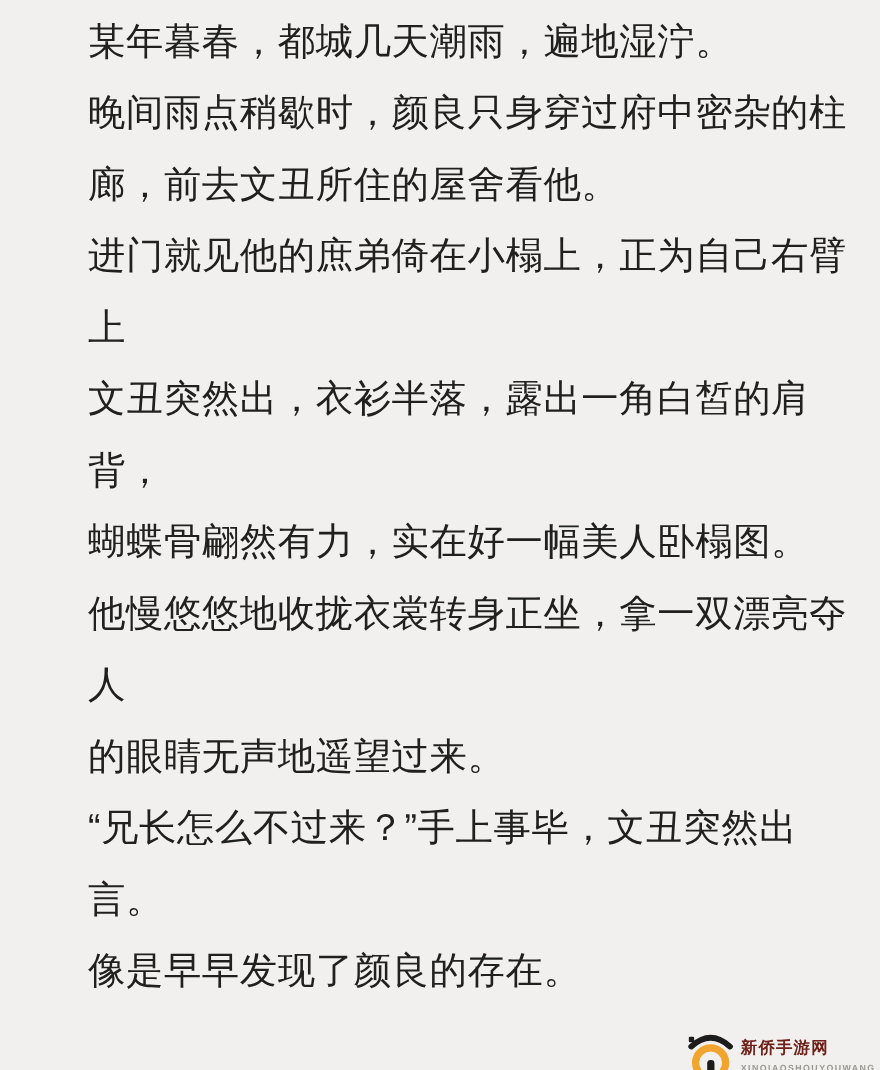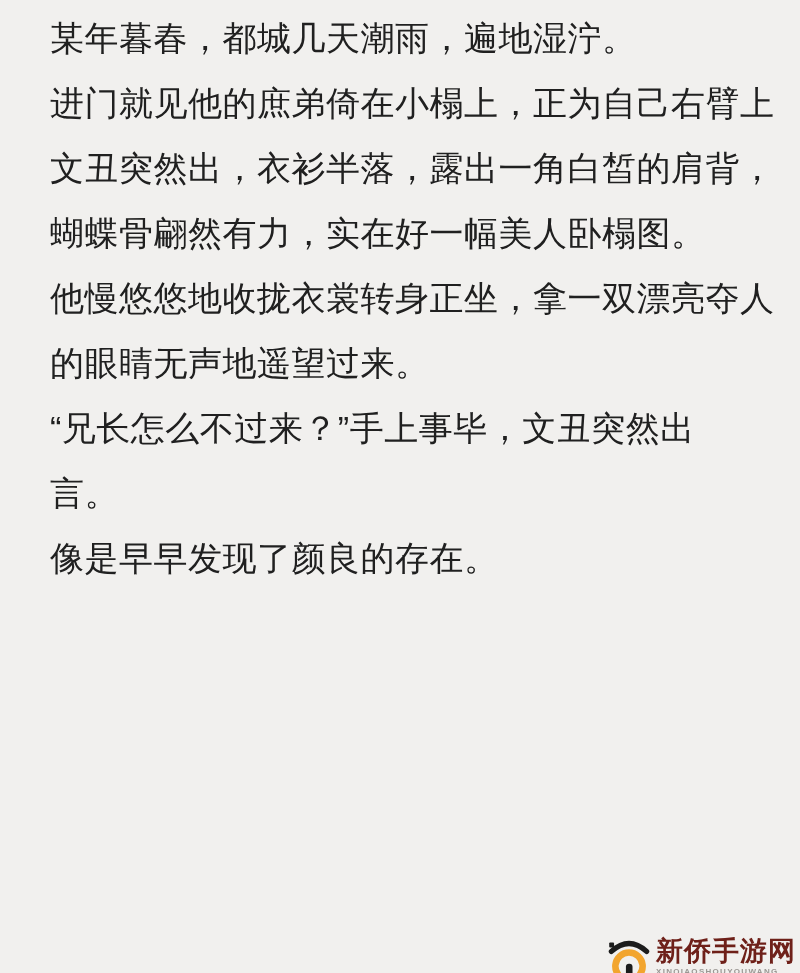--- a/index.html
+++ b/index.html
@@ -22,57 +22,60 @@
     position: relative;
   }
   .text-block {
     padding: 6px 10px 0 50px;
     font-size: 34px;
     line-height: 65px;
   }
   .para {
     white-space: pre-line;
     letter-spacing: 0.5px;
+    margin-left: 30px;
   }
   .watermark {
     position: absolute;
     right: 4px;
     bottom: -10px;
     display: flex;
     align-items: center;
     gap: 5px;
   }
   .wm-logo { width: 44px; height: 50px; flex: 0 0 auto; }
   .wm-logo .roof { stroke: var(--logo_black); stroke-width: 12; fill: none; stroke-linecap: round; }
   .wm-logo .flag { fill: var(--logo_black); }
   .wm-logo .body-arc { stroke: var(--logo_orange); stroke-width: 15; fill: none; stroke-linecap: round; }
   .wm-logo .door { fill: var(--logo_black); }
   .wm-text { display: flex; flex-direction: column; align-items: flex-start; }
   .wm-name {
-    font-family: Liberation Mono, monospace;
+    font-family: Liberation Serif, serif;
     font-weight: bold;
-    font-size: 27px;
+    font-size: 15px;
     line-height: 25px;
     color: var(--wm_name);
     letter-spacing: 1px;
   }
   .wm-latin {
     font-size: 8px;
     font-weight: bold;
     color: var(--wm_latin);
     letter-spacing: 1.3px;
     margin-top: 1px;
   }
 </style>
 </head>
 <body>
 
 <main class="text-block">
   <div>
       <div class="para">某年暮春，都城几天潮雨，遍地湿泞。</div>
+      <div class="para">晚间雨点稍歇时，颜良只身穿过府中密杂的柱
+廊，前去文丑所住的屋舍看他。</div>
       <div class="para">进门就见他的庶弟倚在小榻上，正为自己右臂上
 文丑突然出，衣衫半落，露出一角白皙的肩背，
 蝴蝶骨翩然有力，实在好一幅美人卧榻图。</div>
       <div class="para">他慢悠悠地收拢衣裳转身正坐，拿一双漂亮夺人
 的眼睛无声地遥望过来。</div>
       <div class="para">“兄长怎么不过来？”手上事毕，文丑突然出
 言。</div>
       <div class="para">像是早早发现了颜良的存在。</div>
     </div>
 </main>

